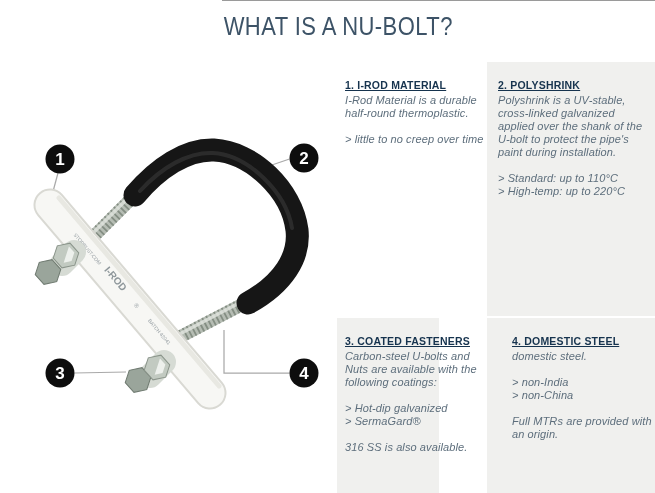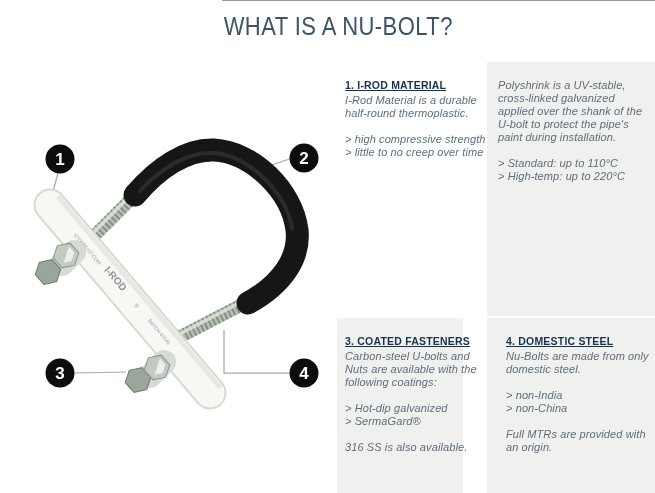--- a/index.html
+++ b/index.html
@@ -10,22 +10,22 @@
   .top-hairline{position:absolute;left:222px;top:0;width:433px;height:1px;background:#9a9a9a;}
   .title-wrap{position:absolute;left:22px;top:12px;width:633px;text-align:center;}
   .title{
     display:inline-block;font-size:25px;color:#3d5367;letter-spacing:.5px;
     transform:scaleX(.88);transform-origin:center;white-space:nowrap;
   }
   .panel{position:absolute;box-sizing:border-box;padding-top:17px;}
   .panel.gray{background:#f0f0ee;}
   .panel-1{left:337px;top:62px;width:126px;height:254px;padding-left:8px;}
   .panel-2{left:487px;top:62px;width:168px;height:254px;padding-left:11px;}
-  .panel-3{left:337px;top:318px;width:126px;height:175px;padding-left:8px;}
-  .panel-4{left:487px;top:318px;width:168px;height:175px;padding-left:19px;}
+  .panel-3{left:337px;top:318px;width:102px;height:175px;padding-left:8px;}
+  .panel-4{left:487px;top:318px;width:168px;height:175px;padding-left:25px;}
   .panel-heading{
     font-size:10.5px;font-weight:bold;color:#16334e;line-height:13px;
     letter-spacing:.2px;margin:0 0 2px 0;white-space:nowrap;text-decoration:underline;
   }
   .ln{
     font-size:11px;color:#5d6e7c;line-height:13px;min-height:13px;
     letter-spacing:.1px;white-space:nowrap;font-style:italic;
   }
   .diagram{position:absolute;left:0;top:60px;width:337px;height:433px;}
   svg{display:block;}
@@ -110,25 +110,25 @@
         <text x="304" y="319" text-anchor="middle" font-size="17" font-weight="bold" fill="#ffffff">4</text>
       </g>
     </svg>
   </div>
 
   <div class="panel panel-1">
     <div class="panel-heading">1. I-ROD MATERIAL</div>
     <div class="ln">I-Rod Material is a durable</div>
     <div class="ln">half-round thermoplastic.</div>
     <div class="ln"></div>
-    <div class="ln">&gt; high compressive strength</div>
     <div class="ln">&gt; little to no creep over time</div>
   </div>
 
   <div class="panel panel-2 gray">
+    <div class="panel-heading">2. POLYSHRINK</div>
     <div class="ln">Polyshrink is a UV-stable,</div>
     <div class="ln">cross-linked galvanized</div>
     <div class="ln">applied over the shank of the</div>
     <div class="ln">U-bolt to protect the pipe's</div>
     <div class="ln">paint during installation.</div>
     <div class="ln"></div>
     <div class="ln">&gt; Standard: up to 110°C</div>
     <div class="ln">&gt; High-temp: up to 220°C</div>
   </div>
 
@@ -139,21 +139,20 @@
     <div class="ln">following coatings:</div>
     <div class="ln"></div>
     <div class="ln">&gt; Hot-dip galvanized</div>
     <div class="ln">&gt; SermaGard®</div>
     <div class="ln"></div>
     <div class="ln">316 SS is also available.</div>
   </div>
 
   <div class="panel panel-4 gray">
     <div class="panel-heading">4. DOMESTIC STEEL</div>
-    <div class="ln">Nu-Bolts are made from only</div>
     <div class="ln">domestic steel.</div>
     <div class="ln"></div>
     <div class="ln">&gt; non-India</div>
     <div class="ln">&gt; non-China</div>
     <div class="ln"></div>
     <div class="ln">Full MTRs are provided with</div>
     <div class="ln">an origin.</div>
   </div>
 
 </div>

